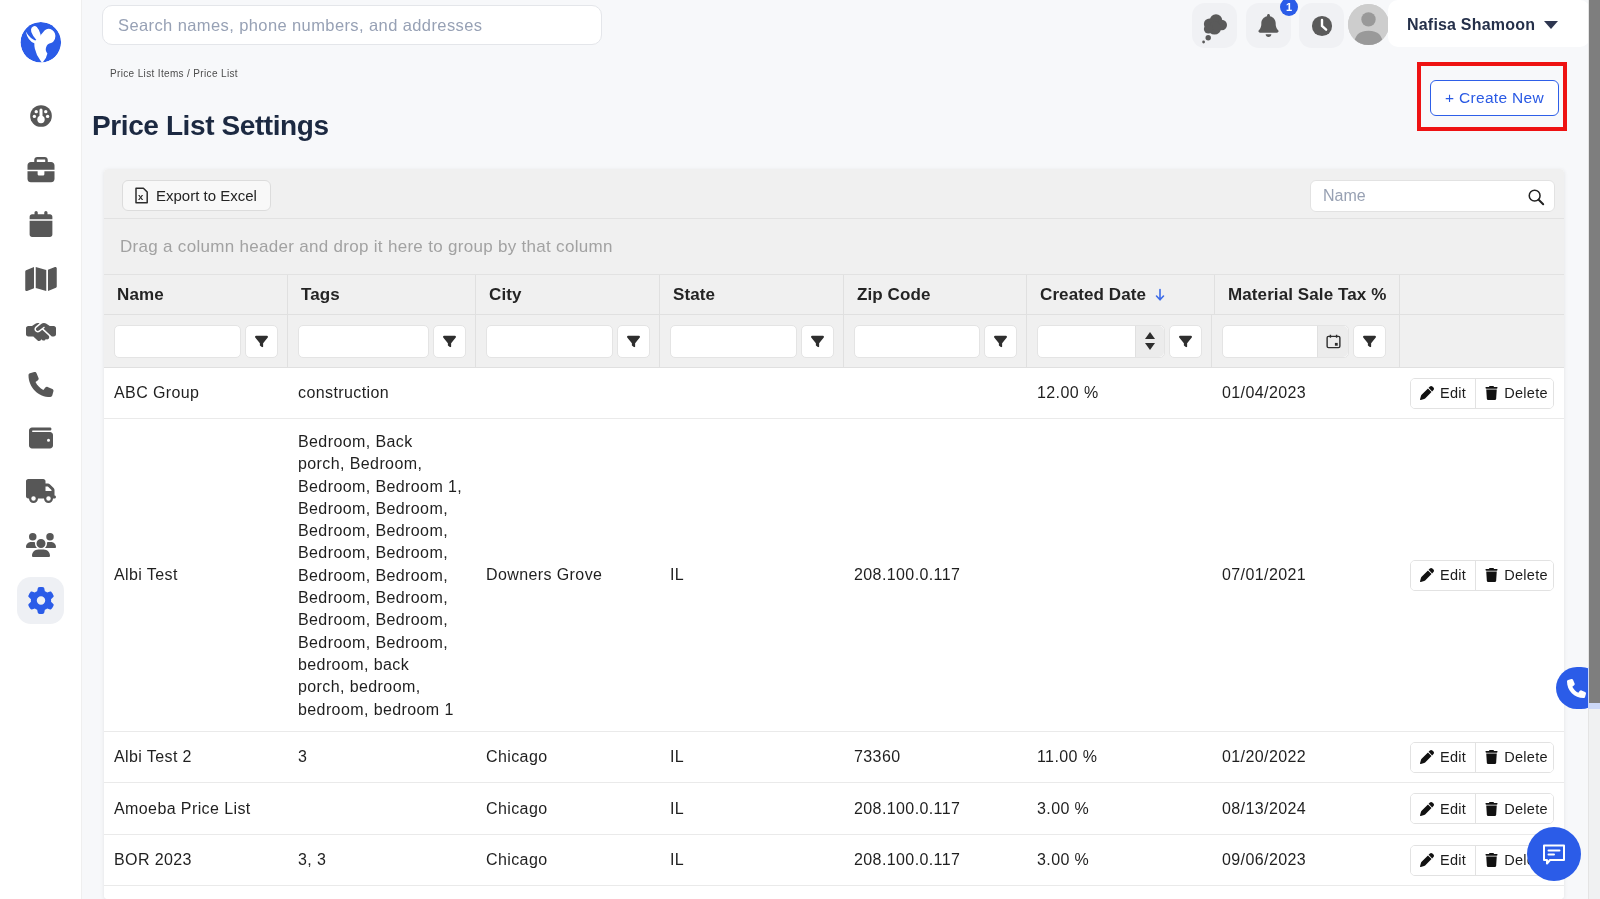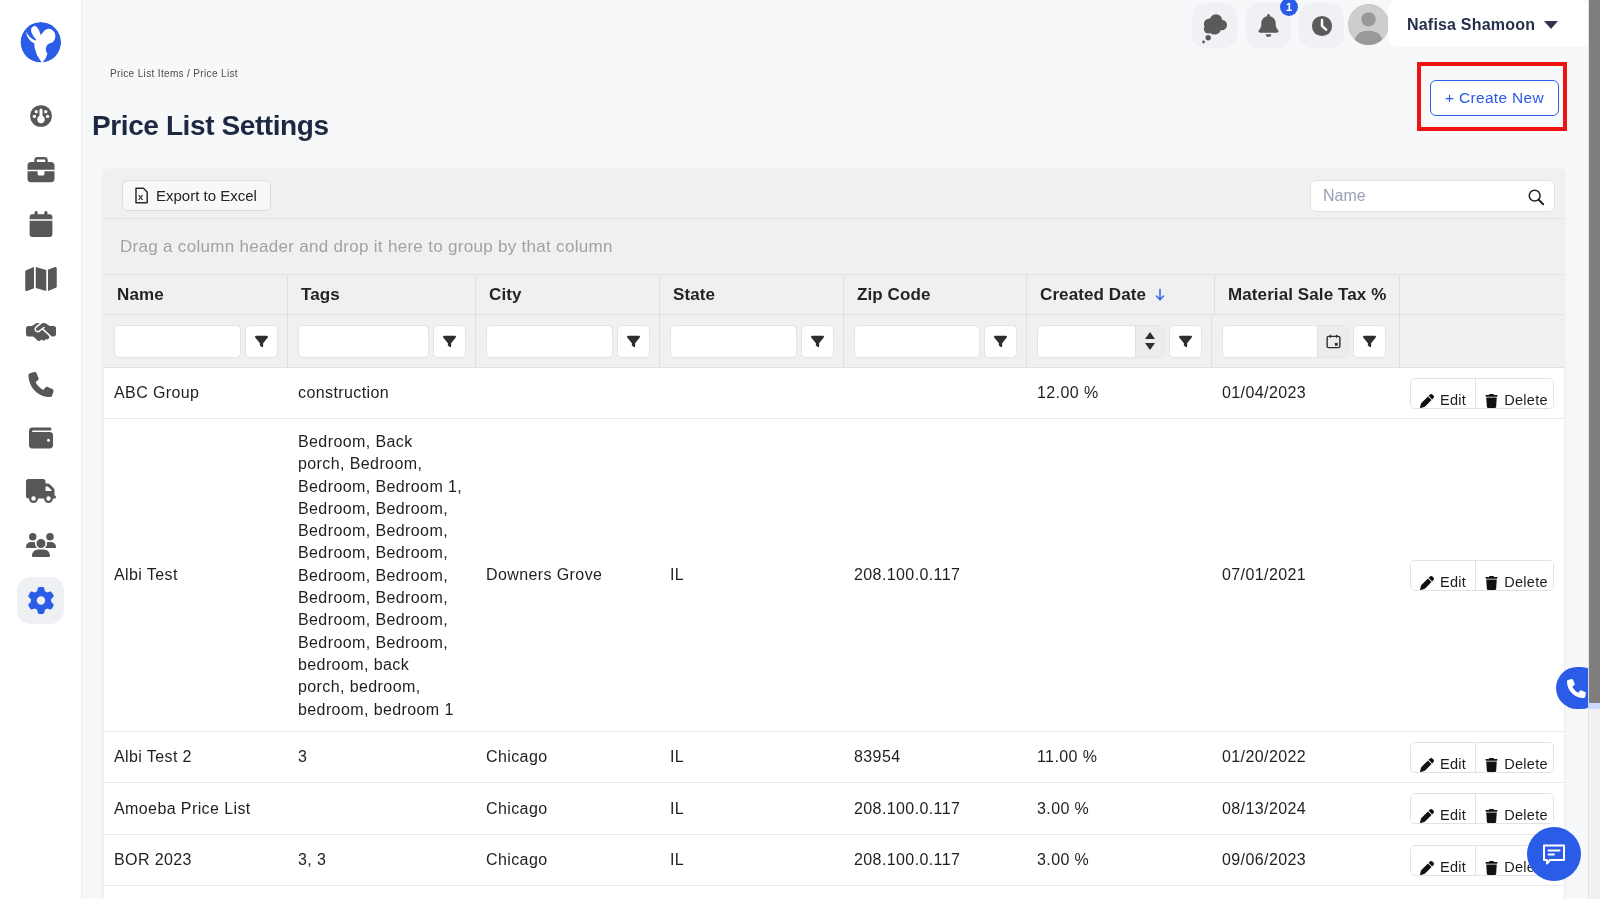--- a/index.html
+++ b/index.html
@@ -44,21 +44,21 @@
 #hdr .cell { font-weight:bold; font-size:17px; color:#242424; padding-left:13px; border-right:1px solid #e0e0e0; letter-spacing:0.1px; }
 #hdr .cell:last-child { border-right:none; }
 #flt { top:146px; height:53px; background:#f0f0f0; border-bottom:1px solid #e0e0e0; }
 #flt .cell { border-right:1px solid #e0e0e0; gap:4px; padding-right:9px; }
 #flt .cell:last-child { border-right:none; }
 .finput { flex:1; height:33px; background:#fff; border:1px solid #e4e4e4; border-radius:5px; min-width:0; }
 .fbtn { width:33px; height:33px; background:#fff; border:1px solid #e4e4e4; border-radius:5px; flex:none; display:flex; align-items:center; justify-content:center; }
 .brow { background:#fff; border-bottom:1px solid #eaeaea; }
 .actcell { justify-content:flex-end; padding-right:10px; }
 .btngroup { display:flex; height:31px; border:1px solid #e2e2e2; border-radius:5px; background:#fff; overflow:hidden; }
-.abtn { display:flex; align-items:flex-end; gap:6px; font-size:14.5px; color:#1c1c1c; padding:0 9px; background:#fff; letter-spacing:0.3px; }
+.abtn { display:flex; align-items:center; gap:6px; font-size:14.5px; color:#1c1c1c; padding:0 9px; background:#fff; letter-spacing:0.3px; }
 .abtn + .abtn { border-left:1px solid #e2e2e2; }
 .tagcell { align-items:flex-start !important; padding-top:12px; line-height:22.3px; }
 
 
 #phonefab { position:absolute; left:1556px; top:667px; width:46px; height:42px; background:#2b5ce8; border-radius:21px; display:flex; align-items:center; padding-left:11px; z-index:8; }
 #chatfab { position:absolute; left:1527px; top:827px; width:54px; height:54px; background:#2b5ce8; border-radius:50%; display:flex; align-items:center; justify-content:center; z-index:8; }
 #sbtrack { position:absolute; left:1588px; top:0; width:12px; height:899px; background:#f0f1f2; border-left:1px solid #e4e4e4; z-index:9; }
 #sbtint { position:absolute; left:1588px; top:667px; width:12px; height:42px; background:#ccd8f8; z-index:9; }
 #sbthumb { position:absolute; left:1589px; top:0; width:11px; height:703px; background:#7e7e7e; z-index:10; }
 </style>
@@ -112,20 +112,21 @@
       </svg>
   <svg class="sideicon" style="top:533px" width="29" height="24" viewBox="0 0 640 512">
         <path fill="#575757" d="M144 0a80 80 0 1 1 0 160A80 80 0 1 1 144 0zM512 0a80 80 0 1 1 0 160A80 80 0 1 1 512 0zM0 298.7C0 239.8 47.8 192 106.7 192h42.7c15.9 0 31 3.5 44.6 9.7c-1.3 7.2-1.9 14.7-1.9 22.3c0 38.2 16.8 72.5 43.3 96c-.2 0-.4 0-.7 0H21.3C9.6 320 0 310.4 0 298.7zM405.3 320c-.2 0-.4 0-.7 0c26.6-23.5 43.3-57.8 43.3-96c0-7.6-.7-15-1.9-22.3c13.6-6.3 28.7-9.7 44.6-9.7h42.7C592.2 192 640 239.8 640 298.7c0 11.8-9.6 21.3-21.3 21.3H405.3zM224 224a96 96 0 1 1 192 0 96 96 0 1 1 -192 0zM128 485.3C128 411.7 187.7 352 261.3 352H378.7C452.3 352 512 411.7 512 485.3c0 14.7-11.9 26.7-26.7 26.7H154.7c-14.7 0-26.7-11.9-26.7-26.7z"></path>
       </svg>
   <div class="gearbg"></div>
   <svg class="sideicon" style="top:587px" width="27" height="27" viewBox="0 0 512 512">
         <path fill="#2b5ce8" d="M495.9 166.6c3.2 8.7 .5 18.4-6.4 24.6l-43.3 39.4c1.1 8.3 1.7 16.8 1.7 25.4s-.6 17.1-1.7 25.4l43.3 39.4c6.9 6.2 9.6 15.9 6.4 24.6c-4.4 11.9-9.7 23.3-15.8 34.3l-4.7 8.1c-6.6 11-13.9 21.4-21.8 31.2c-5.9 7.2-15.7 9.6-24.5 6.8l-55.7-17.7c-13.4 10.3-28.2 18.9-44 25.4l-12.5 57.1c-2 9.1-9 16.3-18.2 17.8c-13.8 2.3-28 3.5-42.5 3.5s-28.7-1.2-42.5-3.5c-9.2-1.5-16.2-8.7-18.2-17.8l-12.5-57.1c-15.8-6.5-30.6-15.1-44-25.4L83.1 425.9c-8.8 2.8-18.6 .3-24.5-6.8c-7.9-9.8-15.2-20.2-21.8-31.2l-4.7-8.1c-6.1-11-11.4-22.4-15.8-34.3c-3.2-8.7-.5-18.4 6.4-24.6l43.3-39.4C64.6 273.1 64 264.6 64 256s.6-17.1 1.7-25.4L22.4 191.2c-6.9-6.2-9.6-15.9-6.4-24.6c4.4-11.9 9.7-23.3 15.8-34.3l4.7-8.1c6.6-11 13.9-21.4 21.8-31.2c5.9-7.2 15.7-9.6 24.5-6.8l55.7 17.7c13.4-10.3 28.2-18.9 44-25.4l12.5-57.1c2-9.1 9-16.3 18.2-17.8C227.3 1.2 241.5 0 256 0s28.7 1.2 42.5 3.5c9.2 1.5 16.2 8.7 18.2 17.8l12.5 57.1c15.8 6.5 30.6 15.1 44 25.4l55.7-17.7c8.8-2.8 18.6-.3 24.5 6.8c7.9 9.8 15.2 20.2 21.8 31.2l4.7 8.1c6.1 11 11.4 22.4 15.8 34.3zM256 336a80 80 0 1 0 0-160 80 80 0 1 0 0 160z"></path>
       </svg>
 </div>
 
+<div id="searchbox">Search names, phone numbers, and addresses</div>
 <div class="icsq" style="left:1192px">
   <svg width="30" height="36" viewBox="0 0 30 36" style="margin-top:5px">
     <circle cx="9.5" cy="14" r="5.6" fill="#5a5a5a"></circle>
     <circle cx="16" cy="10.5" r="6.2" fill="#5a5a5a"></circle>
     <circle cx="21.8" cy="15" r="5.2" fill="#5a5a5a"></circle>
     <circle cx="14.5" cy="18" r="6.6" fill="#5a5a5a"></circle>
     <circle cx="8.5" cy="19" r="4.6" fill="#5a5a5a"></circle>
     <circle cx="8.2" cy="27.7" r="2.7" fill="#5a5a5a"></circle>
     <circle cx="3.6" cy="32" r="1.4" fill="#5a5a5a"></circle>
   </svg>
@@ -304,21 +305,21 @@
               </svg>Delete</div>
       </div>
     </div>
   </div>
 
   <div class="grow brow" style="top:563px; height:51px;">
     <div class="cell c1">Albi Test 2</div>
     <div class="cell c2">3</div>
     <div class="cell c3">Chicago</div>
     <div class="cell c4">IL</div>
-    <div class="cell c5">83954</div>
+    <div class="cell c5">73360</div>
     <div class="cell c6">11.00 %</div>
     <div class="cell c7">01/20/2022</div>
     <div class="cell c8 actcell">
       <div class="btngroup">
         <div class="abtn"><svg width="14" height="14" viewBox="0 0 512 512">
                 <path fill="#111" d="M362.7 19.3L314.3 67.7 444.3 197.7l48.4-48.4c25-25 25-65.5 0-90.5L453.3 19.3c-25-25-65.5-25-90.5 0zm-71 71L58.6 323.5c-10.4 10.4-18 23.3-22.2 37.4L1 481.2C-1.5 489.7 .8 498.8 7 505s15.3 8.5 23.7 6.1l120.3-35.4c14.1-4.2 27-11.8 37.4-22.2L421.7 220.3 291.7 90.3z"></path>
               </svg>Edit</div>
         <div class="abtn"><svg width="13" height="14" viewBox="0 0 448 512">
                 <path fill="#111" d="M135.2 17.7L128 32H32C14.3 32 0 46.3 0 64S14.3 96 32 96H416c17.7 0 32-14.3 32-32s-14.3-32-32-32H320l-7.2-14.3C307.4 6.8 296.3 0 284.2 0H163.8c-12.1 0-23.2 6.8-28.6 17.7zM416 128H32L53.2 467c1.6 25.3 22.6 45 47.9 45H346.9c25.3 0 46.3-19.7 47.9-45L416 128z"></path>
               </svg>Delete</div>

